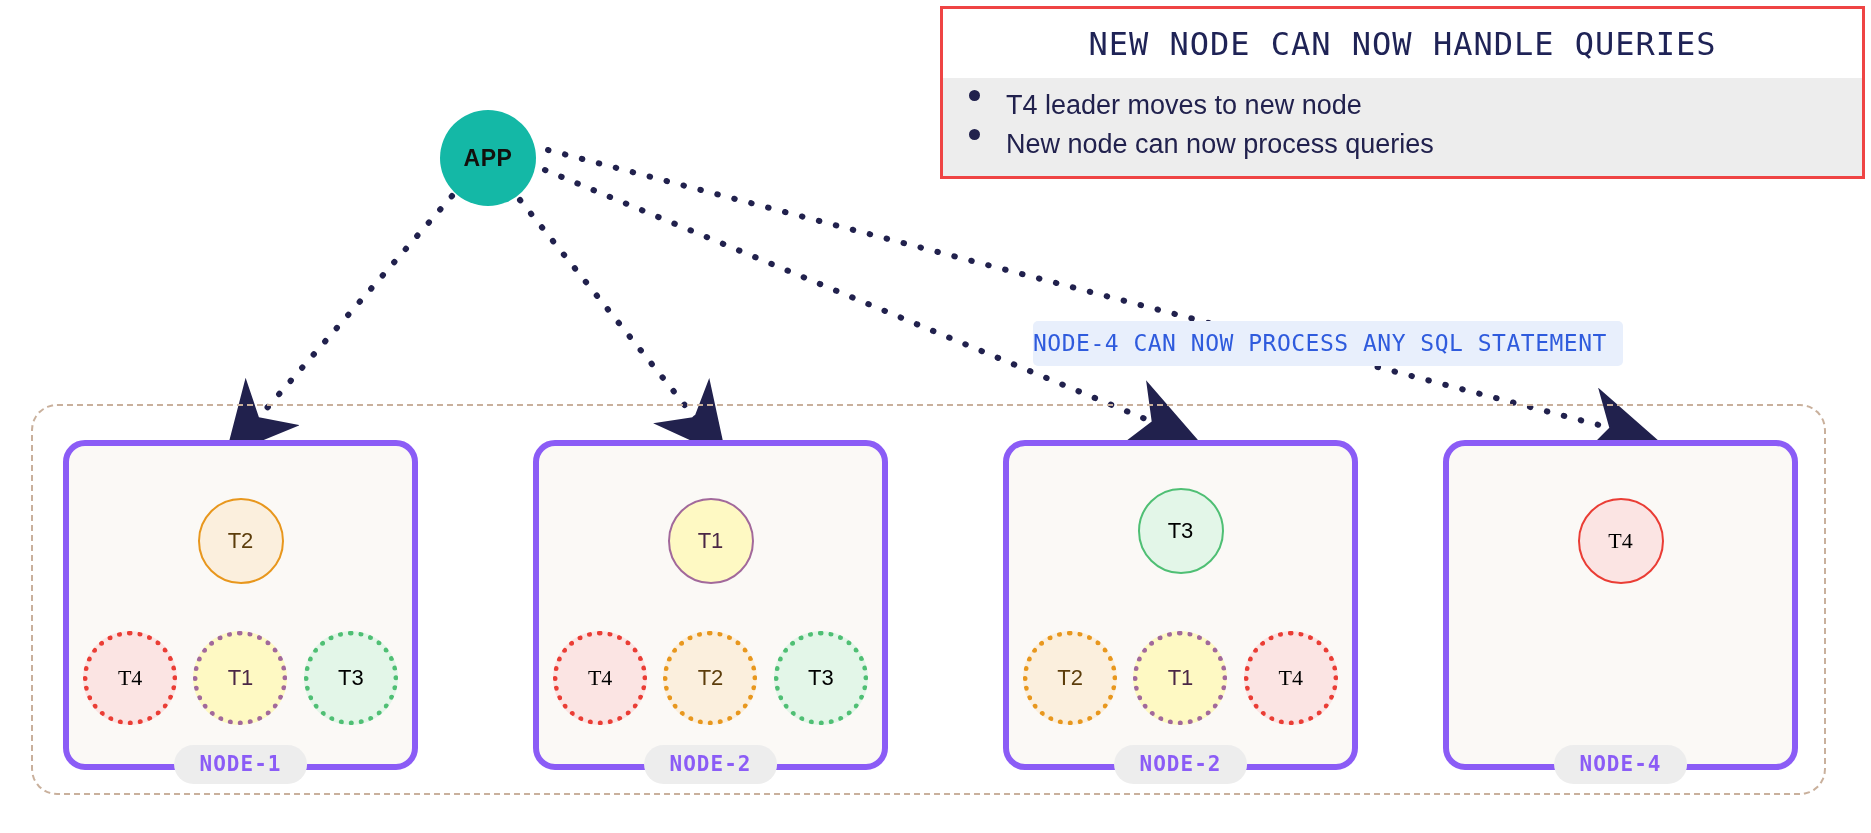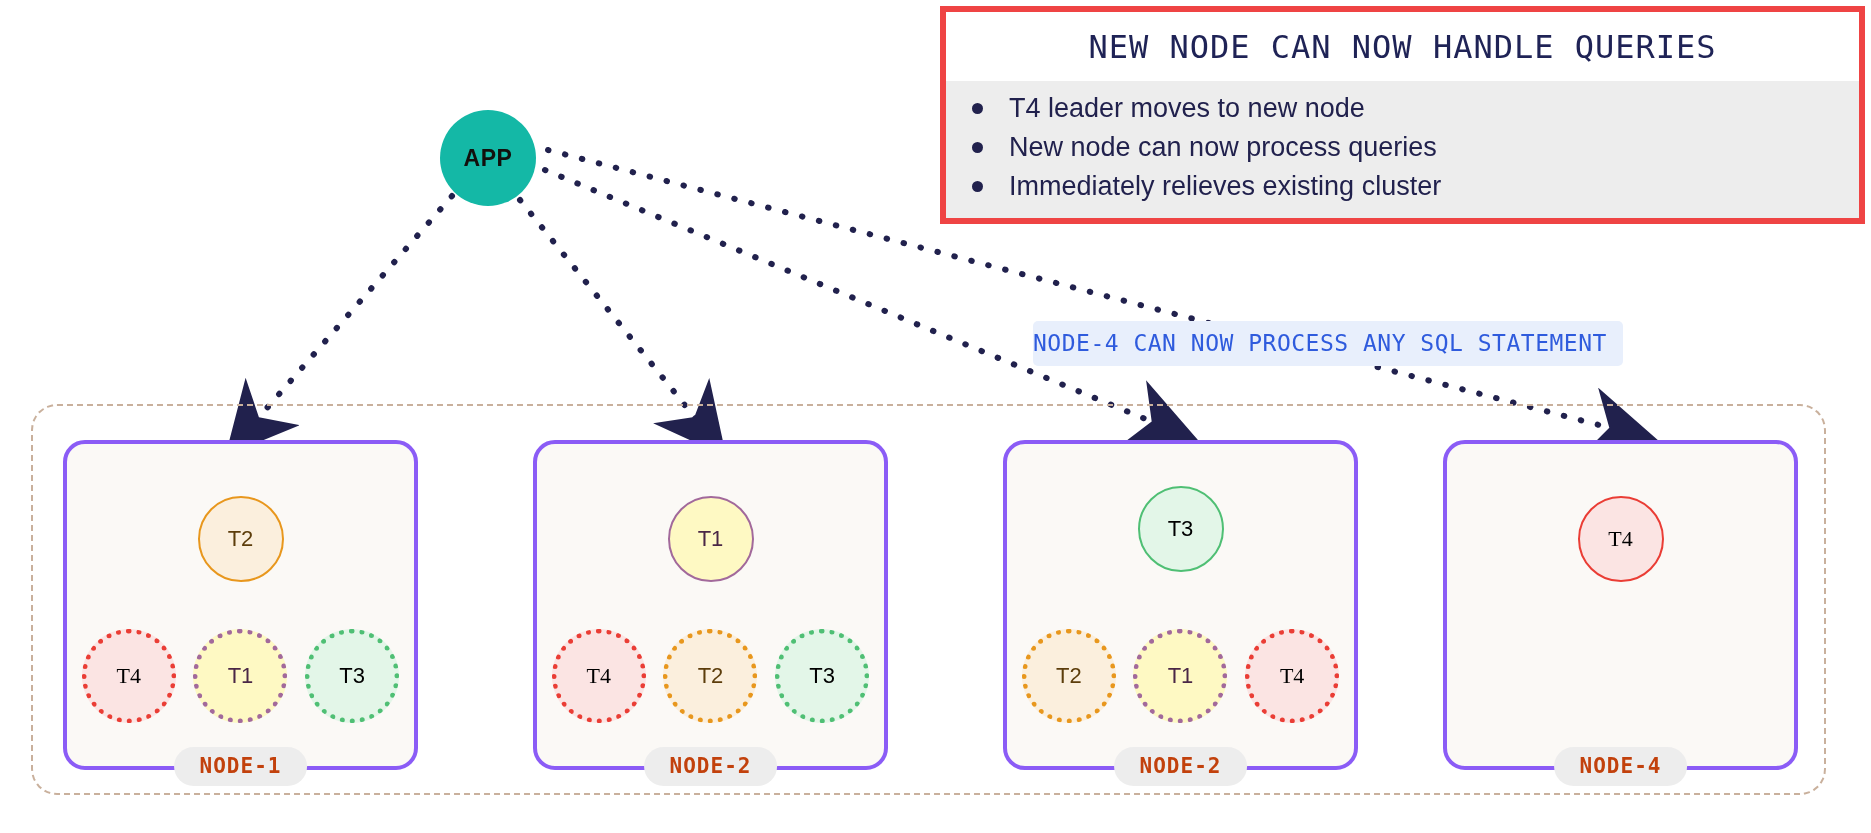--- a/index.html
+++ b/index.html
@@ -53,42 +53,42 @@
     z-index: 1;
   }
 
   
   .node-box {
     position: absolute;
     top: 440px;
     width: 355px;
     height: 330px;
     background: #fbf9f6;
-    border: 4px solid #8b5cf6;
+    border: 6px solid #8b5cf6;
     border-radius: 22px;
     box-sizing: border-box;
     z-index: 2;
   }
   .node-box.n1 { left: 63px; }
   .node-box.n2 { left: 533px; }
   .node-box.n3 { left: 1003px; }
   .node-box.n4 { left: 1443px; }
 
   .node-label {
     position: absolute;
     bottom: -20px;
     left: 50%;
     transform: translateX(-50%);
     background: #ededed;
     border-radius: 20px;
     padding: 7px 26px 8px 26px;
     font-family: "DejaVu Sans Mono", monospace;
     font-size: 21px;
     font-weight: bold;
-    color: #c2410c;
+    color: #8b5cf6;
     letter-spacing: 1px;
     white-space: nowrap;
     z-index: 5;
   }
 
   
   .leader {
     position: absolute;
     left: 50%;
     transform: translateX(-50%);
@@ -132,42 +132,42 @@
   .tk-T1 { background:#fef9c3; border-color:#a2699b; color:#4a2746; }
   .tk-T2 { background:#fbefdd; border-color:#e8971d; color:#5c3d0b; }
   .tk-T3 { background:#e3f6e8; border-color:#4fbf74; color:#000000; }
   .tk-T4 { background:#fbe4e3; border-color:#ea3d35; color:#000000;font-family:Liberation Serif, serif; }
 
   
   .title-panel {
     position: absolute;
     left: 940px; top: 6px;
     width: 925px;
-    border: 6px solid #ef4444;
+    border: 3px solid #ef4444;
     box-sizing: border-box;
     background: #ffffff;
     z-index: 7;
   }
   .title-panel-head {
     text-align: center;
     font-family: "DejaVu Sans Mono", monospace;
     font-size: 32px;
     color: #1f2356;
     letter-spacing: 1px;
     padding: 16px 10px 15px 10px;
     background: #ffffff;
     white-space: nowrap;
   }
   .title-panel-body {
     background: #ededed;
     padding: 8px 0 12px 0;
   }
   .bullet-item {
     display: flex;
-    align-items: center;
+    align-items: flex-start;
     padding: 4px 0 4px 26px;
   }
   .bullet-dot {
     width: 11px; height: 11px;
     border-radius: 50%;
     background: #21214d;
     margin-right: 26px;
     flex: 0 0 auto;
   }
   .bullet-text {
@@ -280,22 +280,18 @@
     <div class="title-panel-head">NEW NODE CAN NOW HANDLE QUERIES</div>
     <div class="title-panel-body">
       <div class="bullet-item">
         <span class="bullet-dot"></span>
         <span class="bullet-text">T4 leader moves to new node</span>
       </div>
       <div class="bullet-item">
         <span class="bullet-dot"></span>
         <span class="bullet-text">New node can now process queries</span>
       </div>
-      <div class="bullet-item">
-        <span class="bullet-dot"></span>
-        <span class="bullet-text">Immediately relieves existing cluster</span>
-      </div>
     </div>
   </div>
 
   <div class="sql-note">NODE-4 CAN NOW PROCESS ANY SQL STATEMENT</div>
 
 </div>
 
 </body></html>

